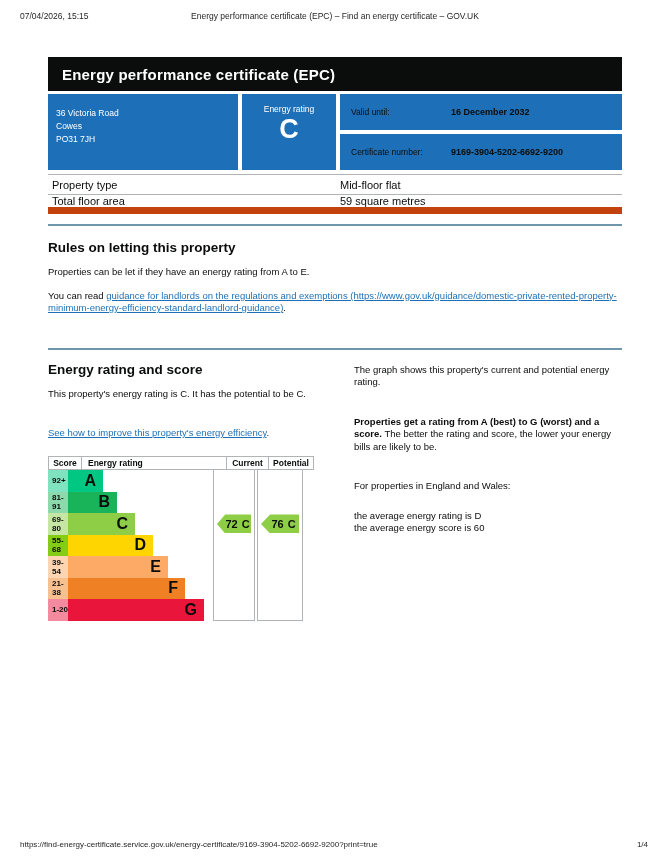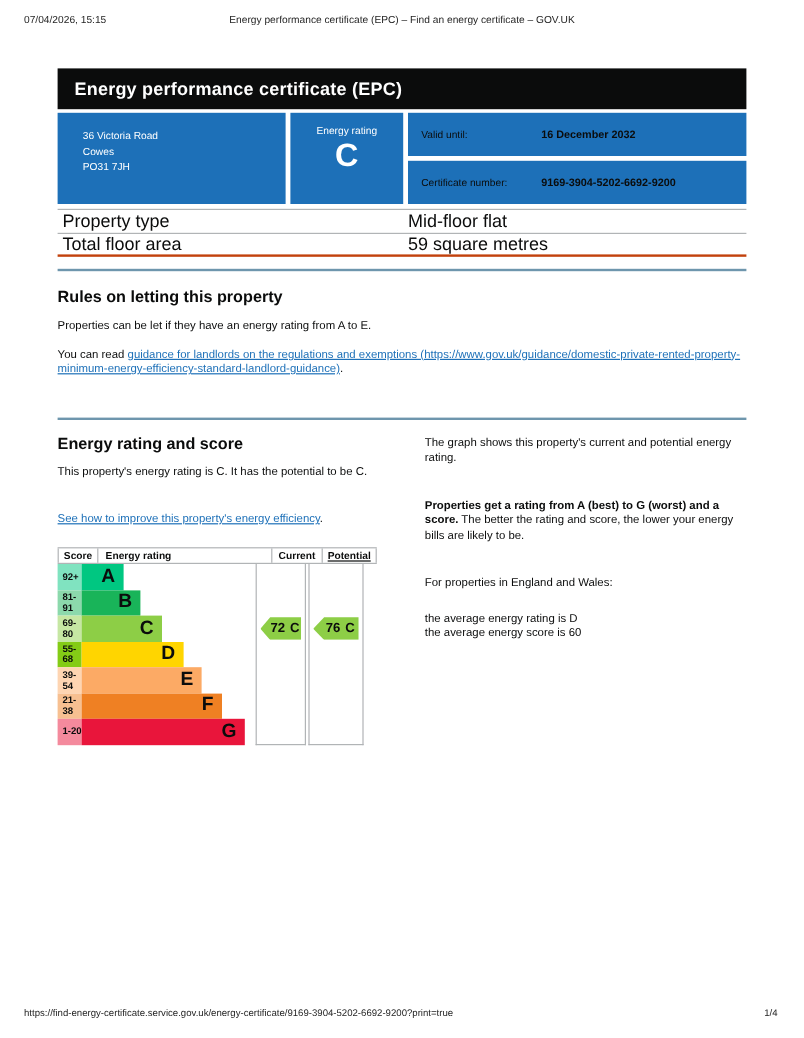--- a/index.html
+++ b/index.html
@@ -19,33 +19,33 @@
 
   
   .content { position:absolute; left:48px; top:57px; width:574px; }
 
   .banner { background:#0b0c0c; height:34px; display:flex; align-items:center; padding-left:14px; }
   .banner h1 { color:#ffffff; font-size:15px; font-weight:bold; letter-spacing:0.2px; }
 
   
   .summary { display:flex; gap:4px; margin-top:3px; height:76px; }
   .panel { background:#1d70b8; color:#ffffff; }
-  .panel-address { width:190px; padding:13px 21px; font-size:8.5px; line-height:1.5; }
+  .panel-address { width:190px; padding:13px 8px; font-size:8.5px; line-height:1.5; }
   .panel-rating { width:94px; display:flex; flex-direction:column; align-items:center; padding-top:10px; }
   .panel-rating .lbl { font-size:8.5px; }
   .panel-rating .val { font-size:27px; font-weight:bold; margin-top:2px; line-height:1; }
   .panel-right { flex:1; display:flex; flex-direction:column; gap:4px; background:transparent; }
   .panel-row { background:#1d70b8; flex:1; display:flex; align-items:center; padding-left:11px; font-size:8.5px; }
   .panel-row .lbl { width:100px; }
   .panel-row .val { font-weight:bold; font-size:9px; }
 
   
   .details { margin-top:4px; }
-  .details .drow { display:flex; border-top:1px solid #b1b4b6; height:20px; align-items:center; font-size:15px; }
-  .details .drow:last-child { border-bottom:2px solid #c2410c; }
+  .details .drow { display:flex; border-top:1px solid #b1b4b6; height:20px; align-items:center; font-size:11px; }
+  .details .drow:last-child { border-bottom:7px solid #c2410c; }
   .details .dlabel { width:292px; padding-left:4px; }
 
   .divider { border:0; border-top:2px solid #6e96ad; margin-top:10px; }
   .divider2 { border:0; border-top:2px solid #6e96ad; margin-top:33px; }
 
   h2 { font-size:13.5px; font-weight:bold; margin-top:14px; }
   p { font-size:9.5px; line-height:1.32; margin-top:11px; }
   a.lnk { color:#1d70b8; text-decoration:underline; cursor:pointer; }
 
   
@@ -58,21 +58,21 @@
   .improve { display:inline-block; margin-top:26px; font-size:9.5px; line-height:1.4; }
 
   
   .chart { margin-top:16px; width:266px; }
   .chart-head { display:flex; height:14px; border-top:1px solid #b1b4b6; border-bottom:1px solid #b1b4b6; font-size:8.5px; font-weight:bold; }
   .chart-head .hc { border-left:1px solid #b1b4b6; display:flex; align-items:center; }
   .chart-head .hc:last-child { border-right:1px solid #b1b4b6; }
   .h-score { width:33px; justify-content:center; }
   .h-rating { width:145px; padding-left:6px; }
   .h-current { width:42px; justify-content:center; }
-  .h-potential { width:46px; justify-content:center;text-decoration:underline; }
+  .h-potential { width:46px; justify-content:center; }
 
   .chart-body { display:flex; }
   .score-col { width:20px; }
   .score-cell { height:21.5px; font-size:8px; font-weight:bold; display:flex; align-items:center; padding-left:4px; }
   .rating-col { width:145px; }
   .bar { height:21.5px; display:flex; align-items:center; justify-content:flex-end; padding-right:7px; font-weight:bold; font-size:16px; color:#0b0c0c; }
   .ind-col { position:relative; background:#ffffff; border-left:1px solid #b1b4b6; border-right:1px solid #b1b4b6; border-bottom:1px solid #b1b4b6; }
   .ind-current { width:42px; }
   .ind-potential { width:46px; margin-left:2px; }
   .arrow { position:absolute; left:3px; right:3px; height:19px; clip-path:polygon(0 50%, 24% 0, 100% 0, 100% 100%, 24% 100%);

